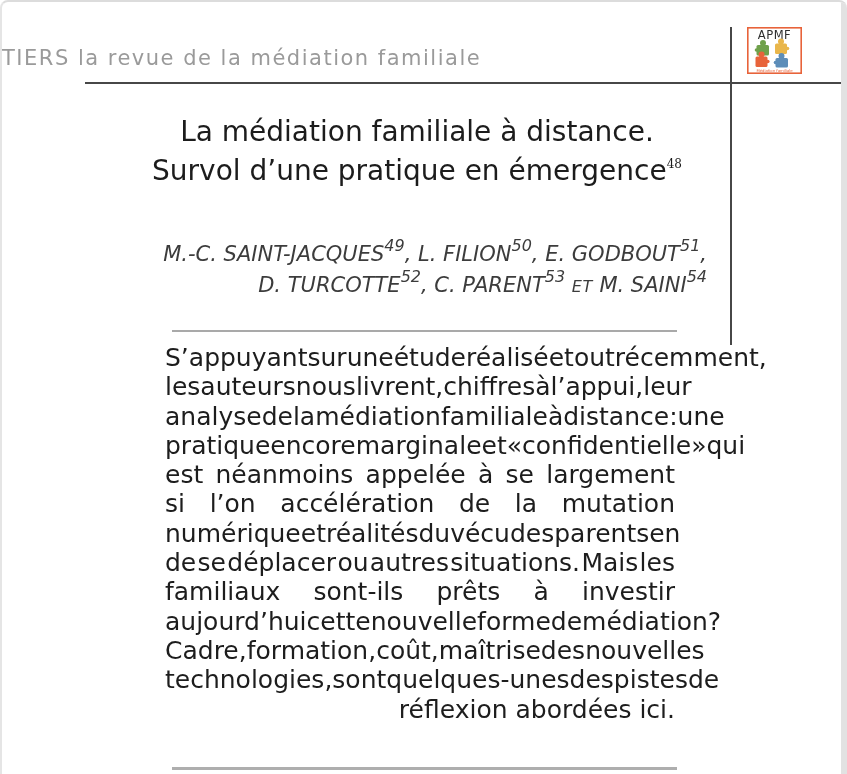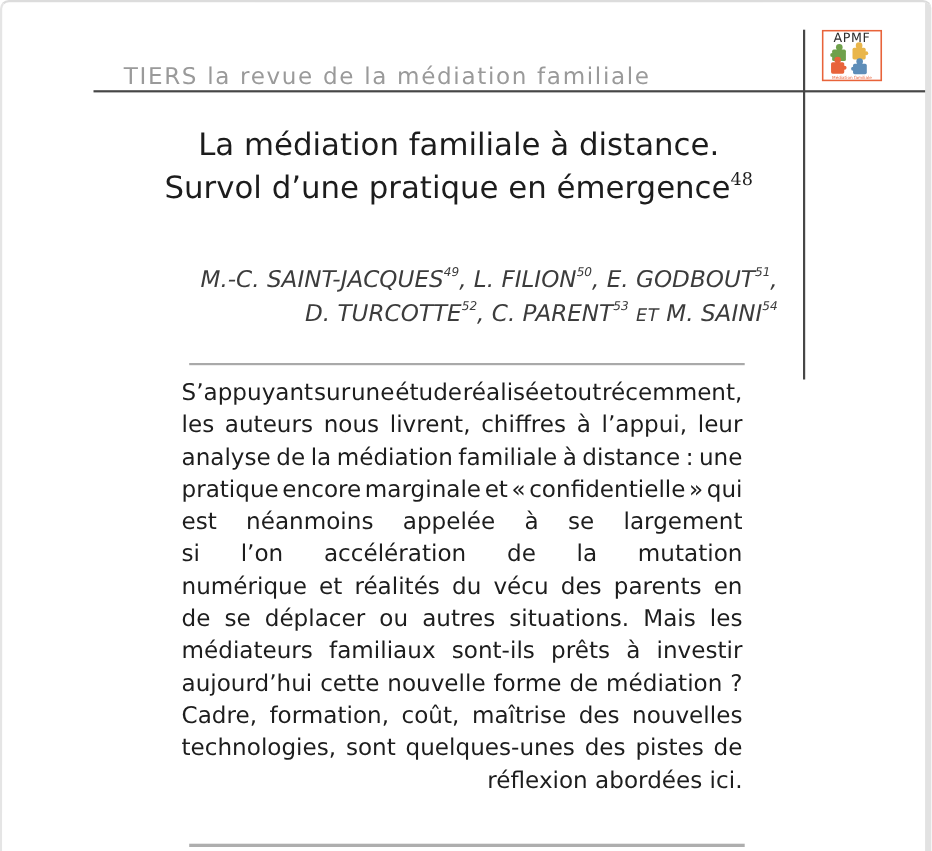--- a/index.html
+++ b/index.html
@@ -4,45 +4,45 @@
 <style>
   html,body{margin:0;padding:0;background:#fff;}
   .screen{
     position:relative;width:847px;height:774px;background:#ffffff;
     overflow:hidden;font-family:"DejaVu Sans",sans-serif;
     border-top:2px solid #dcdcdc;border-left:2px solid #e5e5e5;
     border-radius:8px 8px 0 0;box-sizing:border-box;
   }
   .right-strip{position:absolute;top:0;right:0;width:6px;height:774px;background:#e2e2e2;}
   .journal-header{
-    position:absolute;top:44px;left:0;width:700px;text-align:center;
-    font-size:21px;color:#9a9a9a;letter-spacing:1.5px;white-space:nowrap;margin-top:11px;
+    position:absolute;top:44px;left:0;width:700px;text-align:left;
+    font-size:21px;color:#9a9a9a;letter-spacing:1.5px;white-space:nowrap;
   }
   .header-rule{position:absolute;top:80px;left:83px;width:758px;height:2px;background:#474747;}
   .vertical-rule{position:absolute;top:25px;left:728px;width:2px;height:318px;background:#474747;}
   .logo{position:absolute;top:25px;left:745px;width:55px;height:47px;border-radius:18px;}
   .title-block{
     position:absolute;top:110px;left:95px;width:640px;text-align:center;
     font-size:28px;line-height:39px;color:#1c1c1c;
   }
   .title-block sup{
-    font-family:"DejaVu Serif",serif;font-size:16px;line-height:0;
+    font-family:"DejaVu Serif",serif;font-size:12px;line-height:0;
     position:relative;top:-2px;vertical-align:super;
   }
   .authors-block{
     position:absolute;top:237px;left:100px;width:605px;text-align:right;
     font-style:italic;font-size:21px;line-height:31px;color:#3c3c3c;white-space:nowrap;
   }
-  .authors-block sup{font-size:11px;line-height:0;vertical-align:super;position:relative;top:-2px;margin-top:37px;}
+  .authors-block sup{font-size:16px;line-height:0;vertical-align:super;position:relative;top:-2px;margin-top:37px;}
   .authors-block .et-small{font-size:16px;letter-spacing:0.5px;}
   .abstract-rule-top{position:absolute;top:328px;left:170px;width:505px;height:2px;background:#a9a9a9;}
   .abstract-rule-bottom{position:absolute;top:765px;left:170px;width:505px;height:3px;background:#aeaeae;}
   .abstract{
     position:absolute;top:341px;left:163px;width:510px;
-    font-size:21px;color:#1d1d1d;
+    font-size:25px;color:#1d1d1d;
   }
   .abs-line{display:flex;justify-content:space-between;height:29.3px;}
   .abs-line span{line-height:29.3px;white-space:pre;}
   .abs-line.last{display:block;line-height:29.3px;text-align:right;}
   .logo-caption-text{font-size:3.8px;}
 </style>
 </head>
 <body>
 
 <div class="screen">
@@ -164,21 +164,20 @@
         <span>de</span>
         <span>se</span>
         <span>déplacer</span>
         <span>ou</span>
         <span>autres</span>
         <span>situations.</span>
         <span>Mais</span>
         <span>les</span>
       </div>
       <div class="abs-line">
-        <span>médiateurs</span>
         <span>familiaux</span>
         <span>sont-ils</span>
         <span>prêts</span>
         <span>à</span>
         <span>investir</span>
       </div>
       <div class="abs-line">
         <span>aujourd’hui</span>
         <span>cette</span>
         <span>nouvelle</span>

